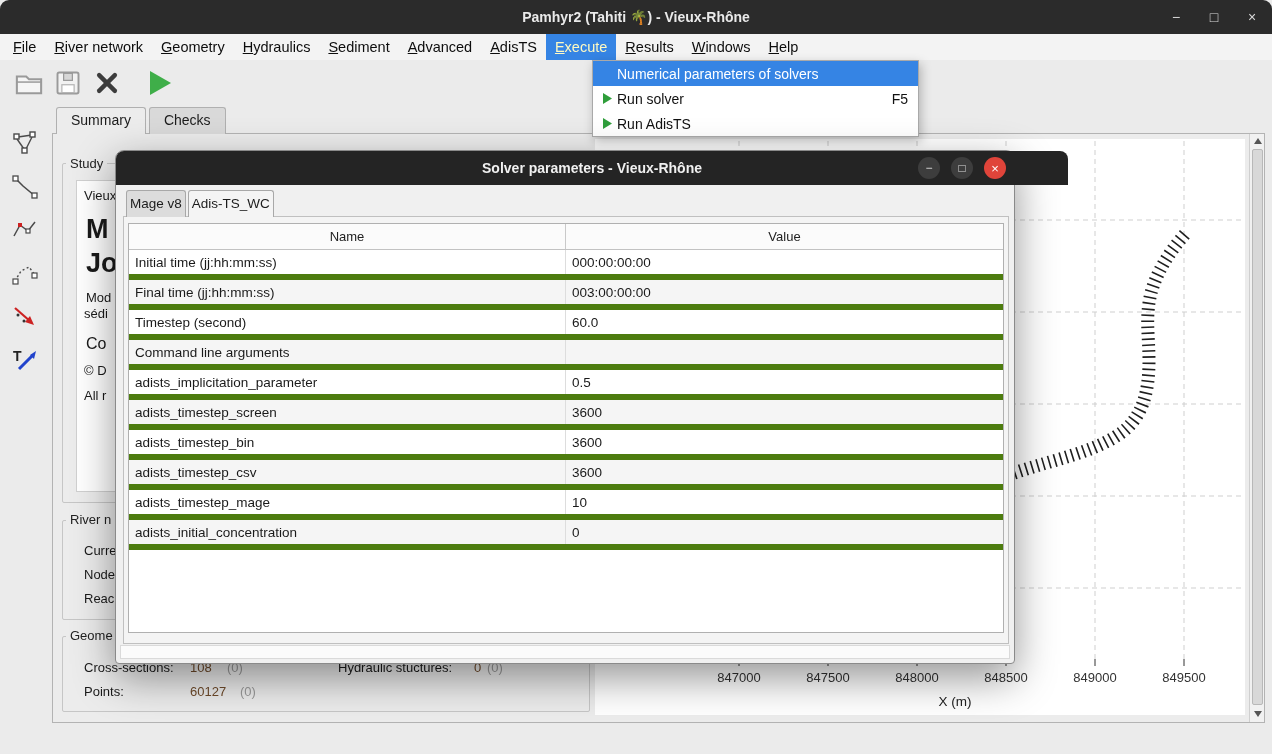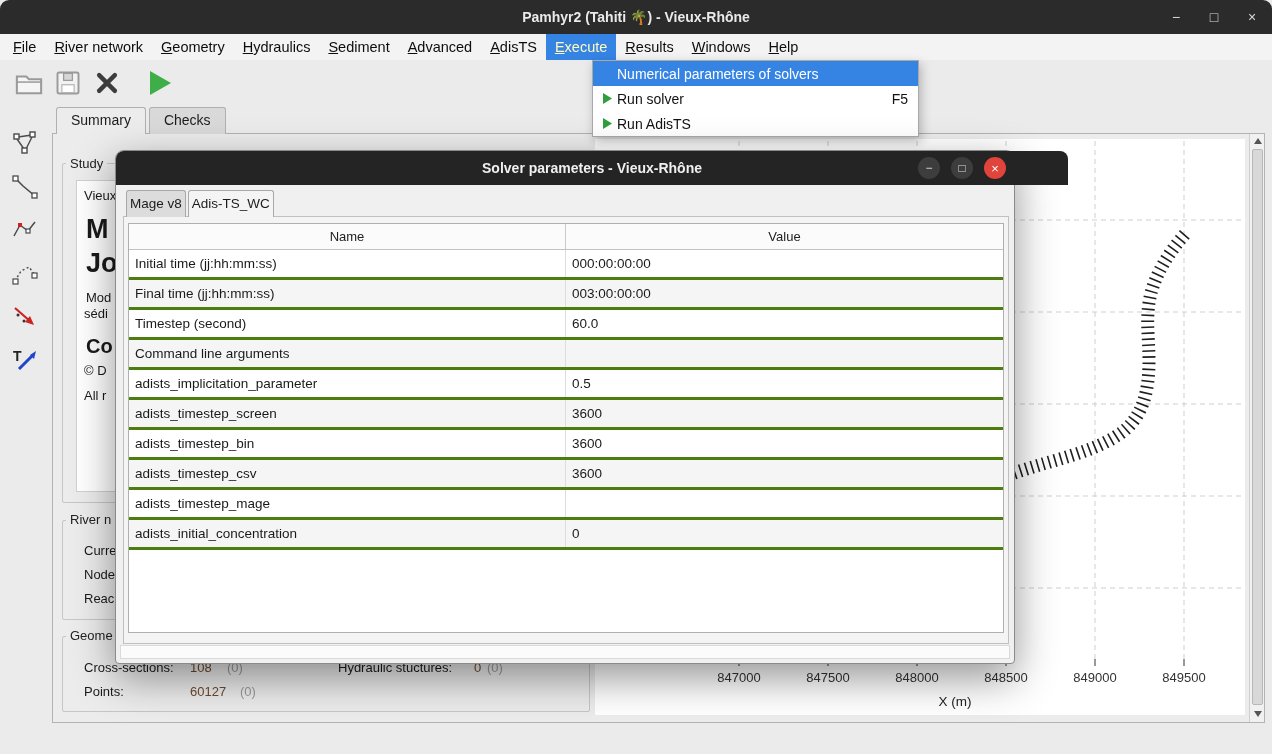--- a/index.html
+++ b/index.html
@@ -26,21 +26,21 @@
   
   .pane{position:absolute;left:52px;top:133px;width:1213px;height:590px;background:#ececec;border:1px solid #b3b3b3}
   
   .side-btn{position:absolute;left:8px;width:34px;height:34px;display:flex;align-items:center;justify-content:center}
   
   .groupbox{position:absolute;border:1px solid #c6c6c6;border-radius:2px}
   .gb-label{position:absolute;background:#ececec;padding:0 4px;font-size:13px;color:#222;z-index:2;white-space:nowrap}
   .card{position:absolute;background:#fff;border:1px solid #d0d0d0}
   .frag{position:absolute;font-size:13px;white-space:nowrap}
   .frag.big{font-size:27px;font-weight:bold}
-  .frag.b{font-weight:bold;font-size:20px}
+  .frag.b{font-weight:normal;font-size:16px}
   .val{color:#6e4a2a}
   .dim{color:#9a9a9a}
   
   .plot{position:absolute;left:595px;top:139px;width:650px;height:576px;background:#fff}
   .xtick{position:absolute;width:70px;text-align:center;font-size:13px;color:#333;top:531px}
   .xlabel{position:absolute;left:310px;width:100px;text-align:center;font-size:13.5px;color:#222;top:555px}
   
   .vscroll{position:absolute;left:1249px;top:134px;width:15px;height:588px;background:#f1f1f1;border-left:1px solid #cfcfcf}
   .sb-arrow{position:absolute;left:0;width:15px;height:14px;display:flex;align-items:center;justify-content:center}
   .tri-up{width:0;height:0;border-left:4px solid transparent;border-right:4px solid transparent;border-bottom:6px solid #555}
@@ -60,21 +60,21 @@
   .circle-btn{width:22px;height:22px;border-radius:50%;background:#3d3d3d;color:#d8d8d8;display:flex;align-items:center;justify-content:center;font-size:12px}
   .circle-btn.close{background:#e0443a;color:#fff;font-size:13px}
   .dlg-tabs{position:absolute;left:10px;top:39px;display:flex;z-index:2}
   .dlg-tab{height:27px;padding:5px 3px;background:#dcdcdc;border:1px solid #a8a8a8;border-bottom:none;border-radius:3px 3px 0 0;font-size:13.5px;margin-right:2px;color:#1c1c1c}
   .dlg-tab.active{background:#f4f4f4}
   .dlg-pane{position:absolute;left:7px;top:65px;width:886px;height:428px;background:#f4f4f4;border:1px solid #c0c0c0}
   .dlg-table{position:absolute;left:12px;top:72px;width:876px;height:410px;background:#fff;border:1px solid #b0b0b0;overflow:hidden}
   .thead{display:flex;height:26px;background:#fbfbfb;border-bottom:1px solid #c2c2c2;font-size:13px;color:#222}
   .th{flex:0 0 437px;display:flex;align-items:center;justify-content:center;border-right:1px solid #c9c9c9}
   .th:last-child{flex:1;border-right:none}
-  .trow{display:flex;height:30px;font-size:13.5px;border-bottom:3px solid #4d7c0f;background:#fff}
+  .trow{display:flex;height:30px;font-size:13.5px;border-bottom:6px solid #4d7c0f;background:#fff}
   .trow.alt{background:#f5f5f5}
   .td-name{flex:0 0 437px;display:flex;align-items:center;padding-left:6px;border-right:1px solid #ddd}
   .td-value{flex:1;display:flex;align-items:center;padding-left:6px}
   .dlg-bottom{position:absolute;left:4px;bottom:4px;width:890px;height:14px;background:#fbfbfb;border:1px solid #dadada}
 </style>
 </head>
 <body>
 
 <div class="titlebar">
   <span class="title">Pamhyr2 (Tahiti 🌴) - Vieux-Rhône</span>
@@ -353,20 +353,21 @@
     <div class="trow">
       <div class="td-name">adists_timestep_bin</div>
       <div class="td-value">3600</div>
     </div>
     <div class="trow alt">
       <div class="td-name">adists_timestep_csv</div>
       <div class="td-value">3600</div>
     </div>
     <div class="trow">
       <div class="td-name">adists_timestep_mage</div>
+      <div class="td-value">10</div>
     </div>
     <div class="trow alt">
       <div class="td-name">adists_initial_concentration</div>
       <div class="td-value">0</div>
     </div>
   </div>
 
   <div class="dlg-bottom"></div>
 </div>
 

